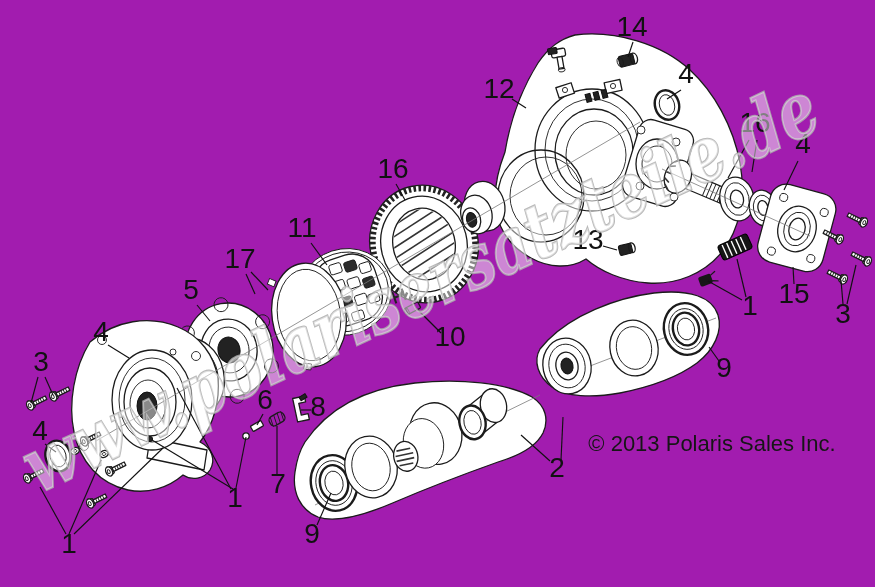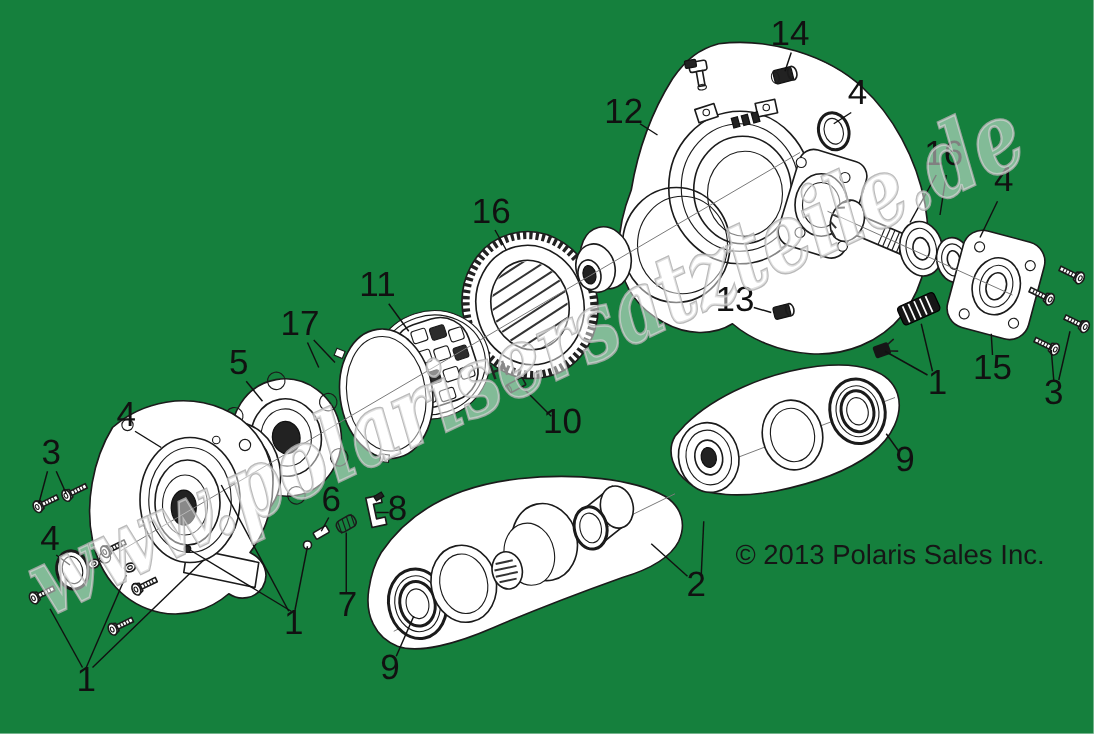--- a/index.html
+++ b/index.html
@@ -1,16 +1,16 @@
 <!DOCTYPE html>
 <html><head>
 <meta charset="utf-8">
 <style>
   html,body{margin:0;padding:0;background:#ffffff;}
-  .canvas{position:relative;width:875px;height:587px;background:#15803d;overflow:hidden;
+  .canvas{position:relative;width:875px;height:587px;background:#a21caf;overflow:hidden;
           font-family:"Liberation Sans",sans-serif;}
   svg{display:block;}
   .ln{stroke:#1b1b1b;fill:none;stroke-width:1.3;stroke-linecap:round;stroke-linejoin:round;}
   .lnthin{stroke:#1b1b1b;fill:none;stroke-width:0.9;}
   .wfill{fill:#ffffff;}
   .heavy{stroke-width:2.4;}
   .dark{fill:#222;stroke:#111;stroke-width:1;}
   .axis{stroke:#7a7a7a;stroke-width:0.8;fill:none;}
   .hatch{stroke:#333;stroke-width:1.6;fill:none;}
   .callout{font:28px "Liberation Sans",sans-serif;fill:#111;text-anchor:middle;}

